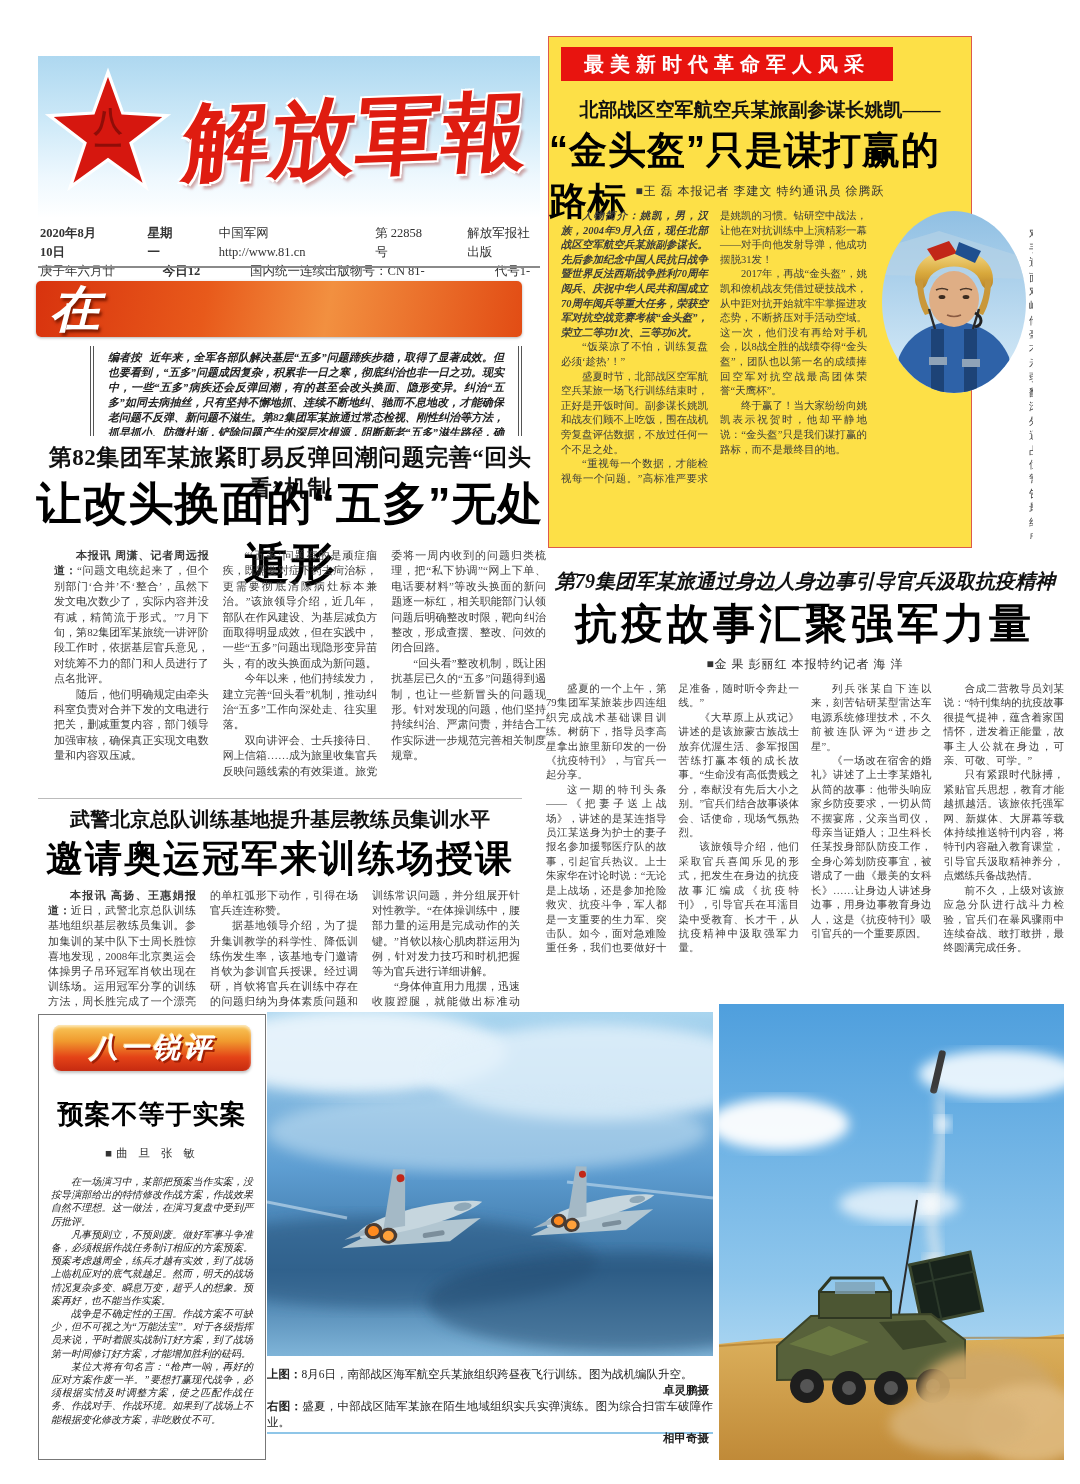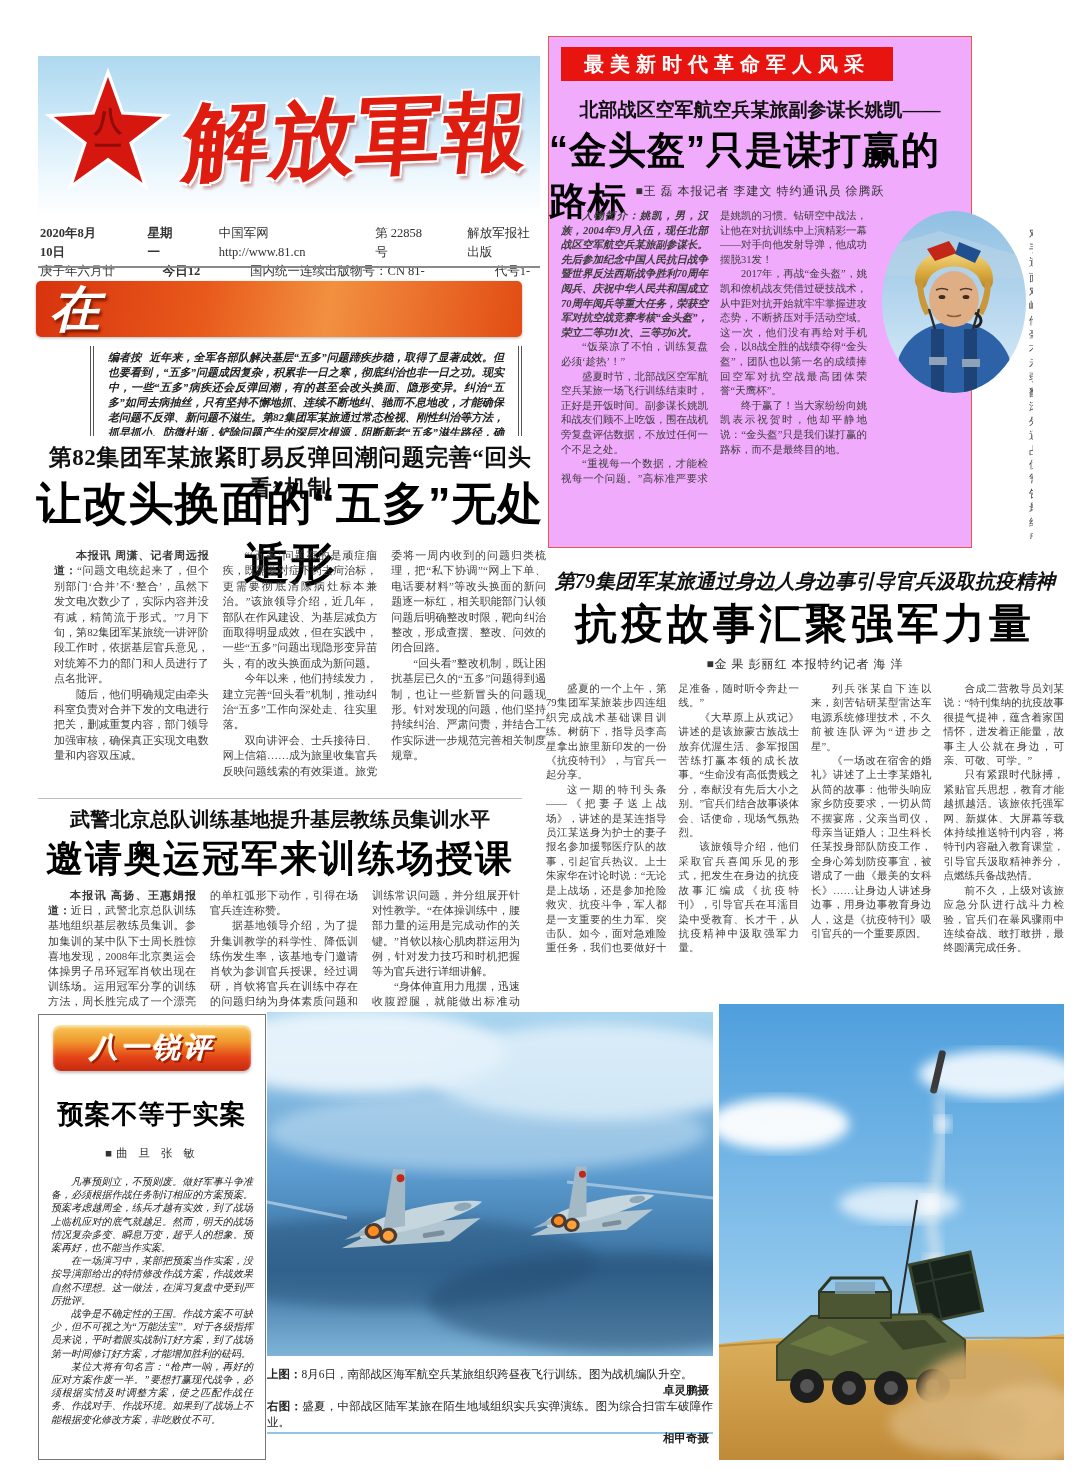--- a/index.html
+++ b/index.html
@@ -57,21 +57,21 @@
   .oly-kicker { position:absolute; left:38px; top:806px; width:484px; text-align:center;
     font-size:20px; font-weight:900; color:#111; font-family:"Liberation Sans","DejaVu Sans",sans-serif; }
   .oly-headline { position:absolute; left:38px; top:834px; width:484px; text-align:center;
     font-size:37px; font-weight:900; color:#000; letter-spacing:2px; }
   .oly-body { position:absolute; left:48px; top:888px; width:472px; height:122px;
     column-count:3; column-gap:14px; font-size:11px; line-height:15.2px; text-align:justify;
     color:#3c3c3c; overflow:hidden; }
 
   
   .hero-box { position:absolute; left:548px; top:36px; width:424px; height:512px;
-    border:1.5px solid #dd5a4c; background:#f0abfc; }
+    border:1.5px solid #dd5a4c; background:#fde047; }
   .hero-badge { position:absolute; left:12px; top:10px; width:332px; height:34px; background:#e8140f;
     color:#fff; font-weight:900; font-size:20px; letter-spacing:6px; text-align:center; line-height:34px;
     font-family:"Liberation Sans","DejaVu Sans",sans-serif; }
   .hero-kicker { position:absolute; left:0; top:60px; width:100%; text-align:center;
     font-size:19px; font-weight:900; color:#111; }
   .hero-headline { position:absolute; left:0; top:88px; width:100%; text-align:left;
     font-size:38px; font-weight:900; color:#000; letter-spacing:1px;
     font-family:"Liberation Sans","DejaVu Sans",sans-serif; }
   .hero-byline { position:absolute; left:0; top:146px; width:100%; text-align:center;
     font-size:12px; color:#333; letter-spacing:1px; }
@@ -264,22 +264,22 @@
     <p>前不久，上级对该旅应急分队进行战斗力检验，官兵们在暴风骤雨中连续奋战、敢打敢拼，最终圆满完成任务。</p>
   </div>
 
   <div class="commentary">
     <div class="comm-badge">
       <span>八一锐评</span>
     </div>
     <div class="comm-headline">预案不等于实案</div>
     <div class="comm-byline">■曲 旦 张 敏</div>
     <div class="comm-text">
+      <p>在一场演习中，某部把预案当作实案，没按导演部给出的特情修改作战方案，作战效果自然不理想。这一做法，在演习复盘中受到严厉批评。</p>
       <p>凡事预则立，不预则废。做好军事斗争准备，必须根据作战任务制订相应的方案预案。预案考虑越周全，练兵才越有实效，到了战场上临机应对的底气就越足。然而，明天的战场情况复杂多变、瞬息万变，超乎人的想象。预案再好，也不能当作实案。</p>
-      <p>在一场演习中，某部把预案当作实案，没按导演部给出的特情修改作战方案，作战效果自然不理想。这一做法，在演习复盘中受到严厉批评。</p>
       <p>战争是不确定性的王国。作战方案不可缺少，但不可视之为“万能法宝”。对于各级指挥员来说，平时着眼实战制订好方案，到了战场第一时间修订好方案，才能增加胜利的砝码。</p>
       <p>某位大将有句名言：“枪声一响，再好的应对方案作废一半。”要想打赢现代战争，必须根据实情及时调整方案，使之匹配作战任务、作战对手、作战环境。如果到了战场上不能根据变化修改方案，非吃败仗不可。</p>
     </div>
   </div>
 
   <div class="photo-left">
     <svg viewBox="0 0 446 344" width="446" height="344">
       <defs>
         <linearGradient id="sky1" x1="0" y1="0" x2="0" y2="1">
           <stop offset="0" stop-color="#a9d5ef"></stop>

